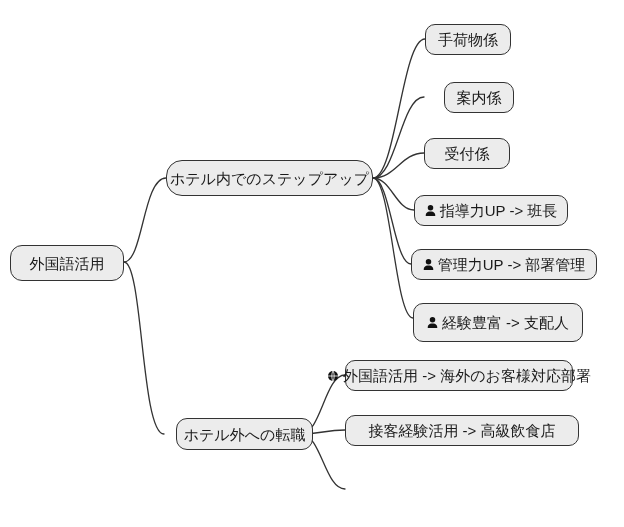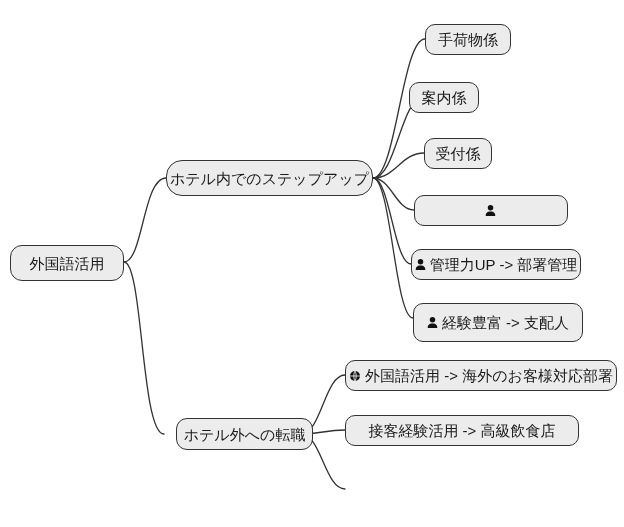--- a/index.html
+++ b/index.html
@@ -47,37 +47,38 @@
   </div>
 
   <div class="node" style="left:166px;top:160px;width:207px;height:36px;border-radius:16px">
     <span>ホテル内でのステップアップ</span>
   </div>
 
   <div class="node" style="left:425px;top:24px;width:86px;height:31px">
     <span>手荷物係</span>
   </div>
 
-  <div class="node" style="left:409px;top:82px;width:70px;height:31px">
+  <div class="node" style="left:444px;top:82px;width:70px;height:31px">
     <span>案内係</span>
   </div>
 
-  <div class="node" style="left:424px;top:138px;width:68px;height:31px">
+  <div class="node" style="left:424px;top:138px;width:86px;height:31px">
     <span>受付係</span>
   </div>
 
   <div class="node" style="left:414px;top:195px;width:154px;height:31px">
     <span class="nicon">
       <svg width="11" height="11" viewBox="0 0 448 512" fill="currentColor">
           <path d="M224 256a128 128 0 1 0 0-256 128 128 0 1 0 0 256zm-45 48C80 304 0 384 0 483c0 16 13 29 29 29h390c16 0 29-13 29-29 0-99-80-179-179-179h-90z"></path>
         </svg>
     </span>
+    <span>指導力UP -&gt; 班長</span>
   </div>
 
-  <div class="node" style="left:411px;top:249px;width:170px;height:31px">
+  <div class="node" style="left:411px;top:249px;width:186px;height:31px">
     <span class="nicon">
       <svg width="11" height="11" viewBox="0 0 448 512" fill="currentColor">
           <path d="M224 256a128 128 0 1 0 0-256 128 128 0 1 0 0 256zm-45 48C80 304 0 384 0 483c0 16 13 29 29 29h390c16 0 29-13 29-29 0-99-80-179-179-179h-90z"></path>
         </svg>
     </span>
     <span>管理力UP -&gt; 部署管理</span>
   </div>
 
   <div class="node" style="left:413px;top:303px;width:170px;height:39px">
     <span class="nicon">
@@ -85,21 +86,21 @@
           <path d="M224 256a128 128 0 1 0 0-256 128 128 0 1 0 0 256zm-45 48C80 304 0 384 0 483c0 16 13 29 29 29h390c16 0 29-13 29-29 0-99-80-179-179-179h-90z"></path>
         </svg>
     </span>
     <span>経験豊富 -&gt; 支配人</span>
   </div>
 
   <div class="node" style="left:176px;top:418px;width:137px;height:32px;border-radius:11px">
     <span>ホテル外への転職</span>
   </div>
 
-  <div class="node" style="left:345px;top:360px;width:272px;height:31px">
+  <div class="node" style="left:345px;top:360px;width:228px;height:31px">
     <span class="nicon">
       <svg width="12" height="12" viewBox="0 0 24 24">
           <circle cx="12" cy="12" r="10" fill="currentColor"></circle>
           <path d="M2 12h20M12 2c3.2 3 3.2 17 0 20M12 2c-3.2 3-3.2 17 0 20" stroke="#ffffff" stroke-width="1.6" fill="none"></path>
         </svg>
     </span>
     <span>外国語活用 -&gt; 海外のお客様対応部署</span>
   </div>
 
   <div class="node" style="left:345px;top:415px;width:234px;height:31px">

